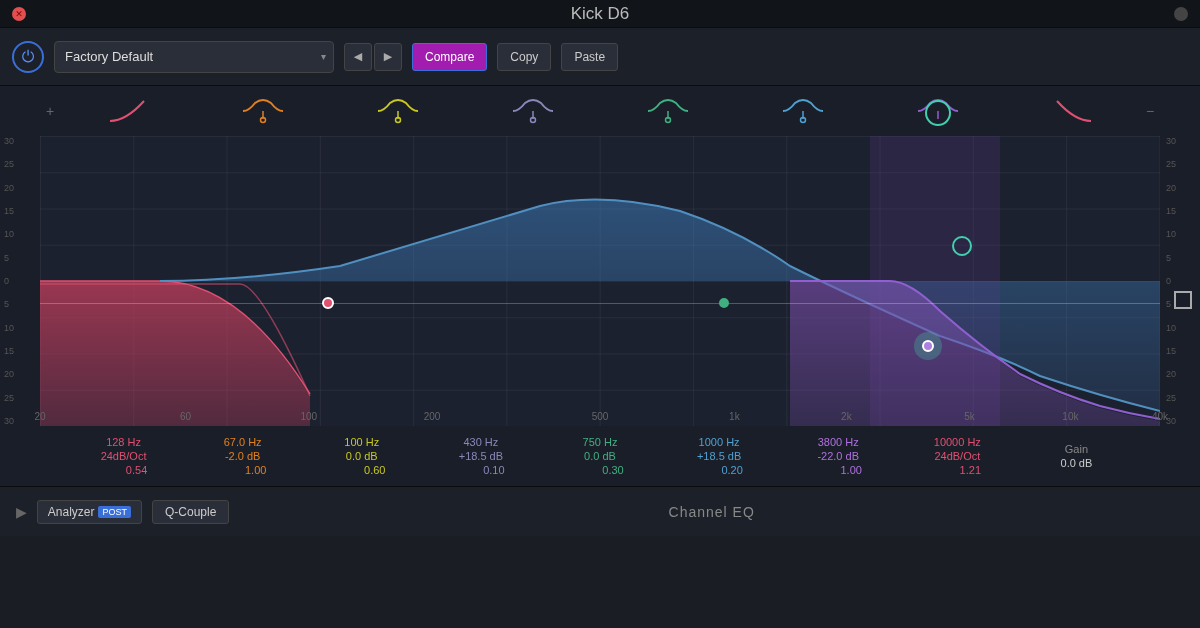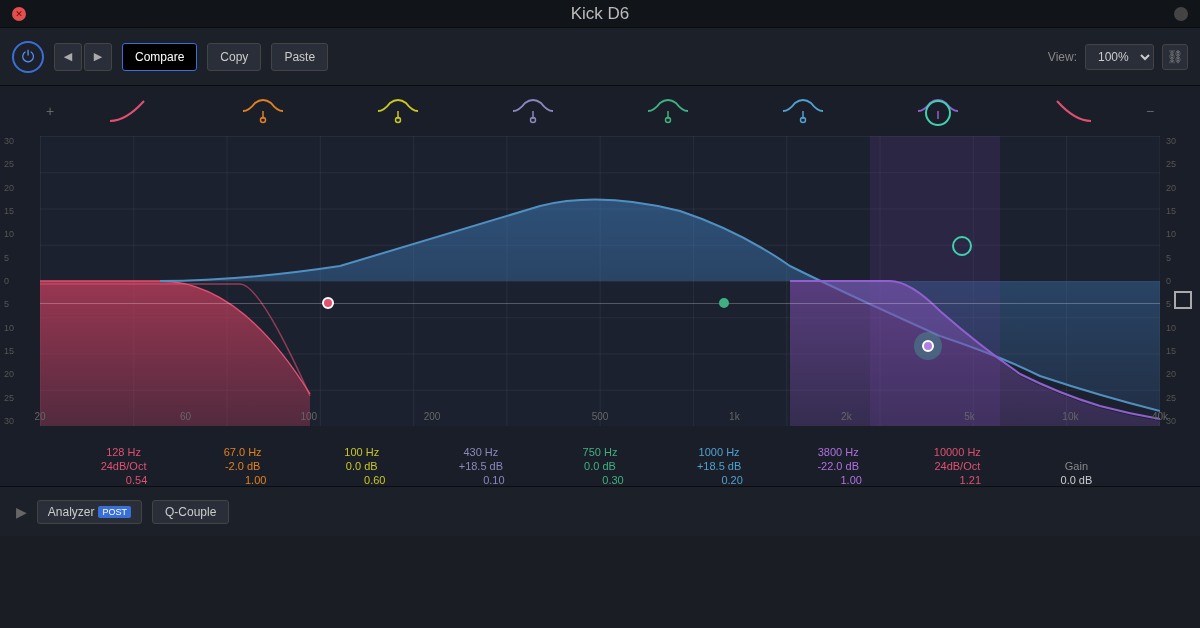--- a/index.html
+++ b/index.html
@@ -112,21 +112,21 @@
       height: 28px;
       padding: 0 12px;
       border-radius: 3px;
       border: 1px solid #444;
       background: #2a2e38;
       color: #ccc;
       font-size: 12px;
       cursor: pointer;
     }
     .toolbar-btn.active {
-      background: #000000;
+      background: #a21caf;
       border-color: #3a6fd8;
       color: #fff;
     }
 
     .view-section {
       margin-left: auto;
       display: flex;
       align-items: center;
       gap: 8px;
     }
@@ -282,21 +282,21 @@
     }
 
     
     .band-info {
       position: absolute;
       bottom: 0;
       left: 0;
       right: 0;
       height: 60px;
       display: flex;
-      align-items: flex-end;
+      align-items: center;
       padding: 0 64px;
       background: #1a1e28;
       z-index: 10;
     }
     .band-param {
       flex: 1;
       display: flex;
       flex-direction: column;
       align-items: center;
       justify-content: center;
@@ -385,39 +385,36 @@
 
 <div class="title-bar">
   <div class="close-btn">✕</div>
   <span class="window-title">Kick D6</span>
   <div class="maximize-btn"></div>
 </div>
 
 <div class="toolbar">
   <div class="power-btn">⏻</div>
 
+  <div class="preset-wrapper">
+    <select class="preset-select">
+      <option>Factory Default</option>
+    </select>
+    <span class="preset-arrow">▾</span>
+  </div>
 
   <div class="nav-btns">
     <div class="nav-btn">◀</div>
     <div class="nav-btn">▶</div>
   </div>
 
   <button class="toolbar-btn active">Compare</button>
   <button class="toolbar-btn">Copy</button>
   <button class="toolbar-btn">Paste</button>
 
-  <div class="view-section">
-    <span class="view-label">View:</span>
-    <select class="view-select">
-      <option>100%</option>
-      <option>75%</option>
-      <option>50%</option>
-    </select>
-    <div class="link-btn">⛓</div>
-  </div>
 </div>
 
 <div class="eq-section">
 
   <div class="band-controls">
     <span class="plus-minus">+</span>
 
     <div class="band-icon">
       <svg width="44" height="36" viewBox="0 0 44 36">
         <path d="M 4 28 Q 20 28 38 8" stroke="#e05070" stroke-width="2" fill="none"></path>
@@ -629,13 +626,14 @@
   <div style="position:absolute; right:8px; top:calc(50px + 155px); width:18px; height:18px; border:2px solid #aaa; border-radius:50; z-index:20; cursor:pointer;"></div>
 </div>
 
 <div class="bottom-bar">
   <div class="play-btn">▶</div>
   <div class="analyzer-btn">
     <span>Analyzer</span>
     <span class="post-badge">POST</span>
   </div>
   <div class="qcouple-btn">Q-Couple</div>
+  <div class="channel-eq-label">Channel EQ</div>
 </div>
 
 </body></html>

